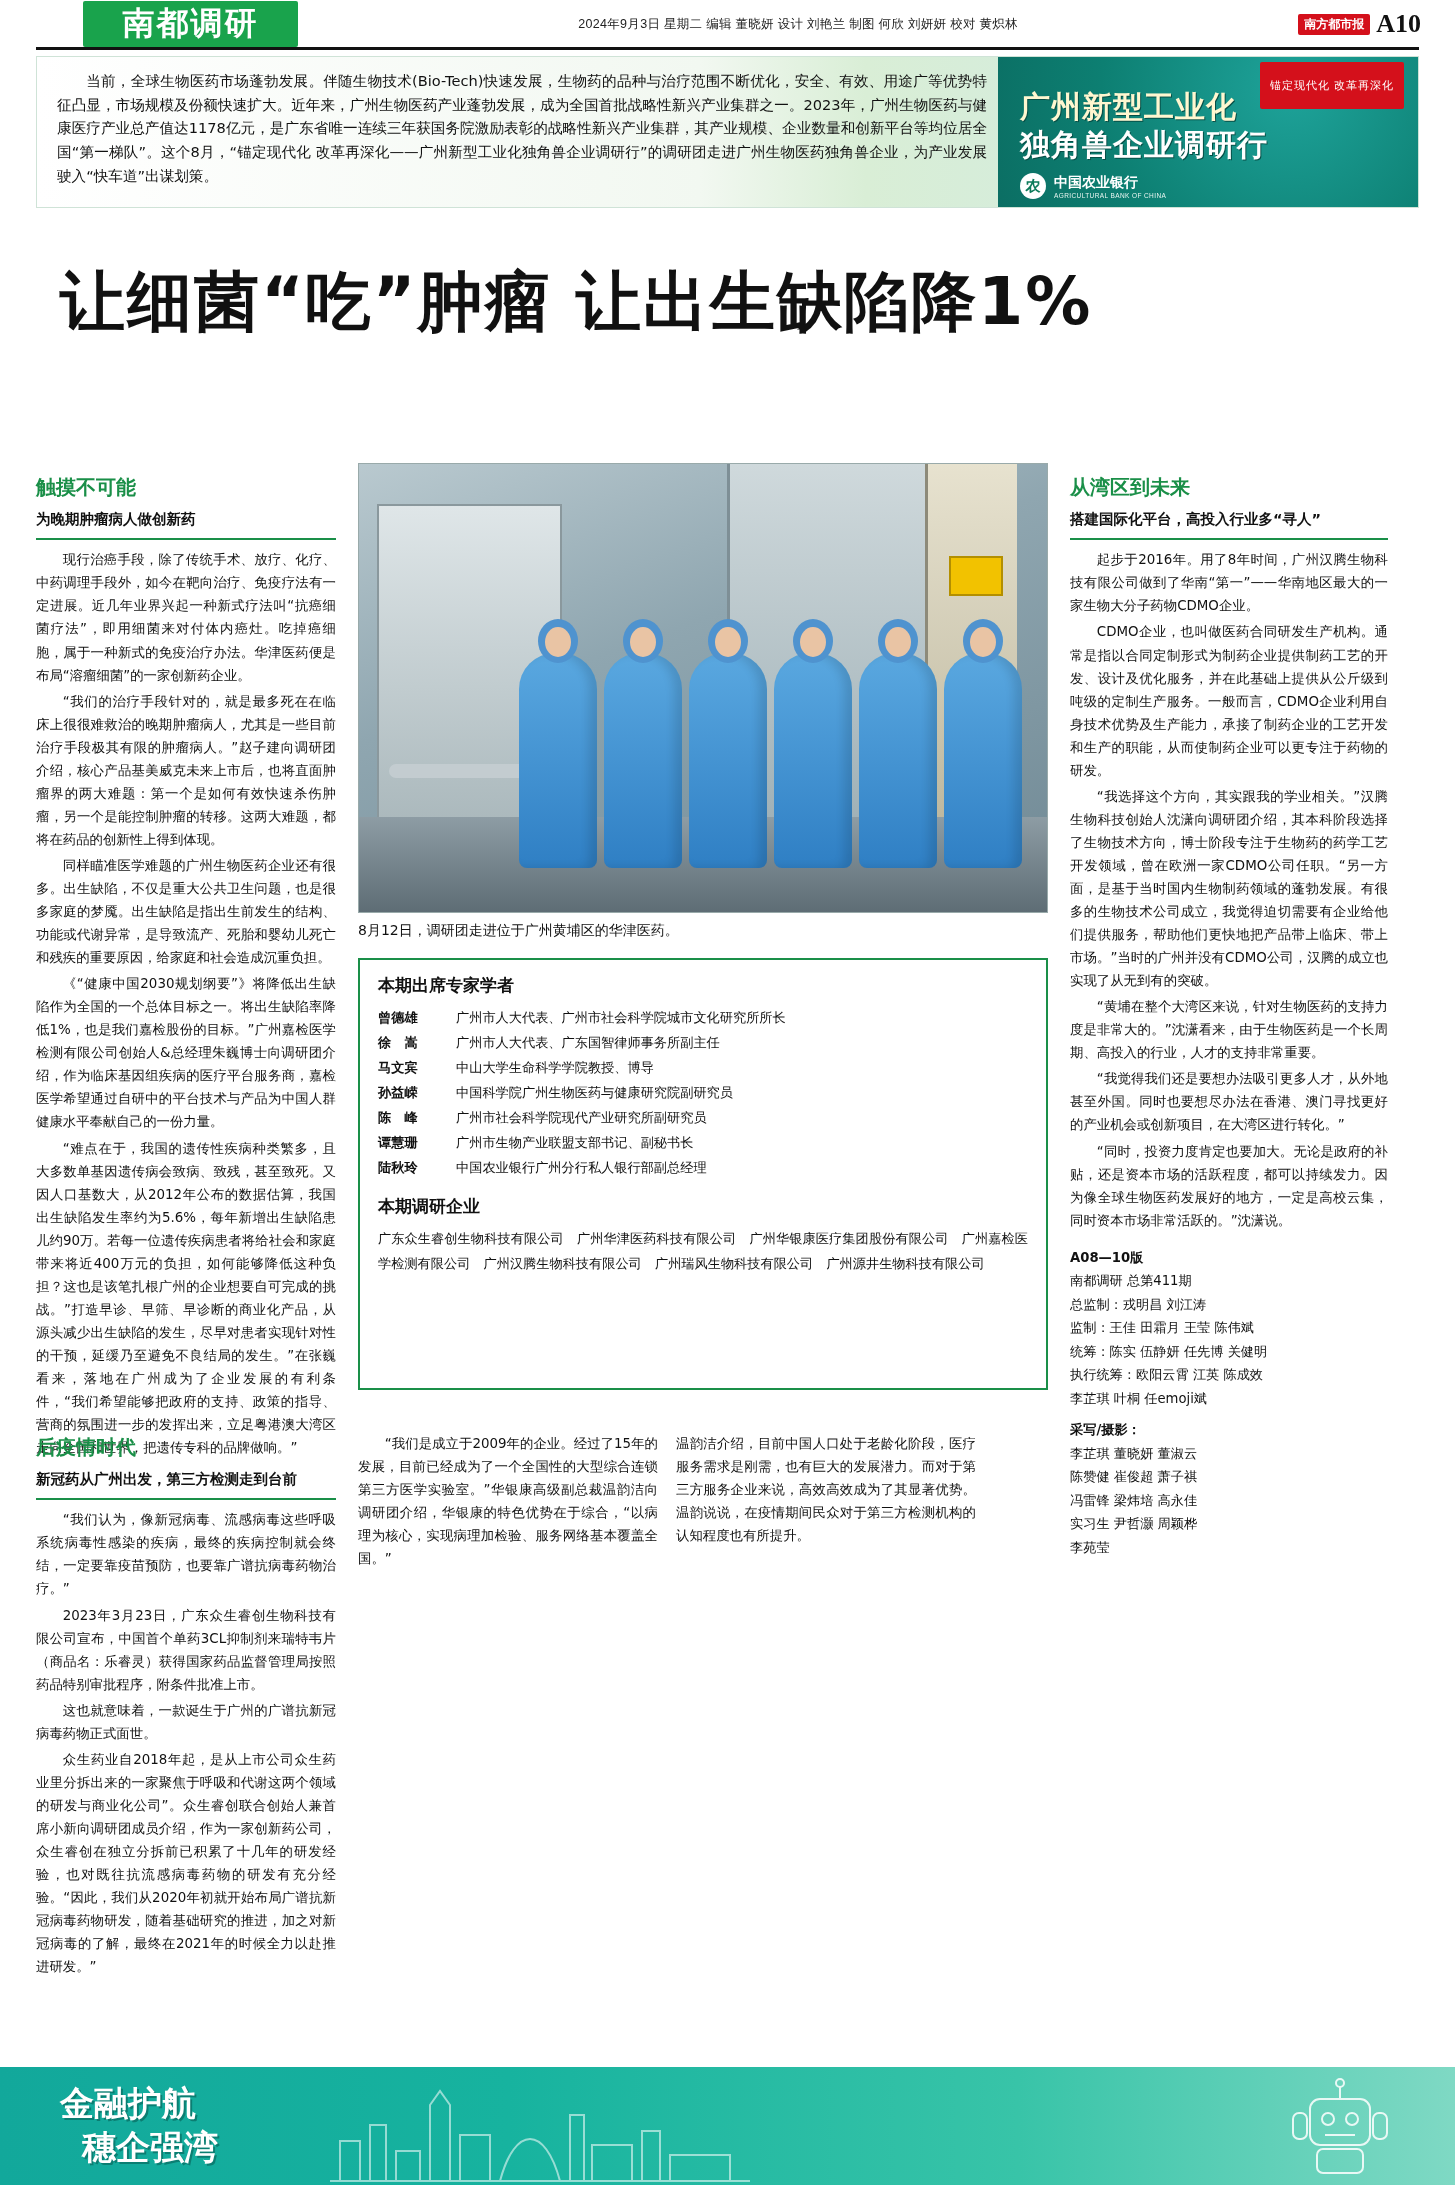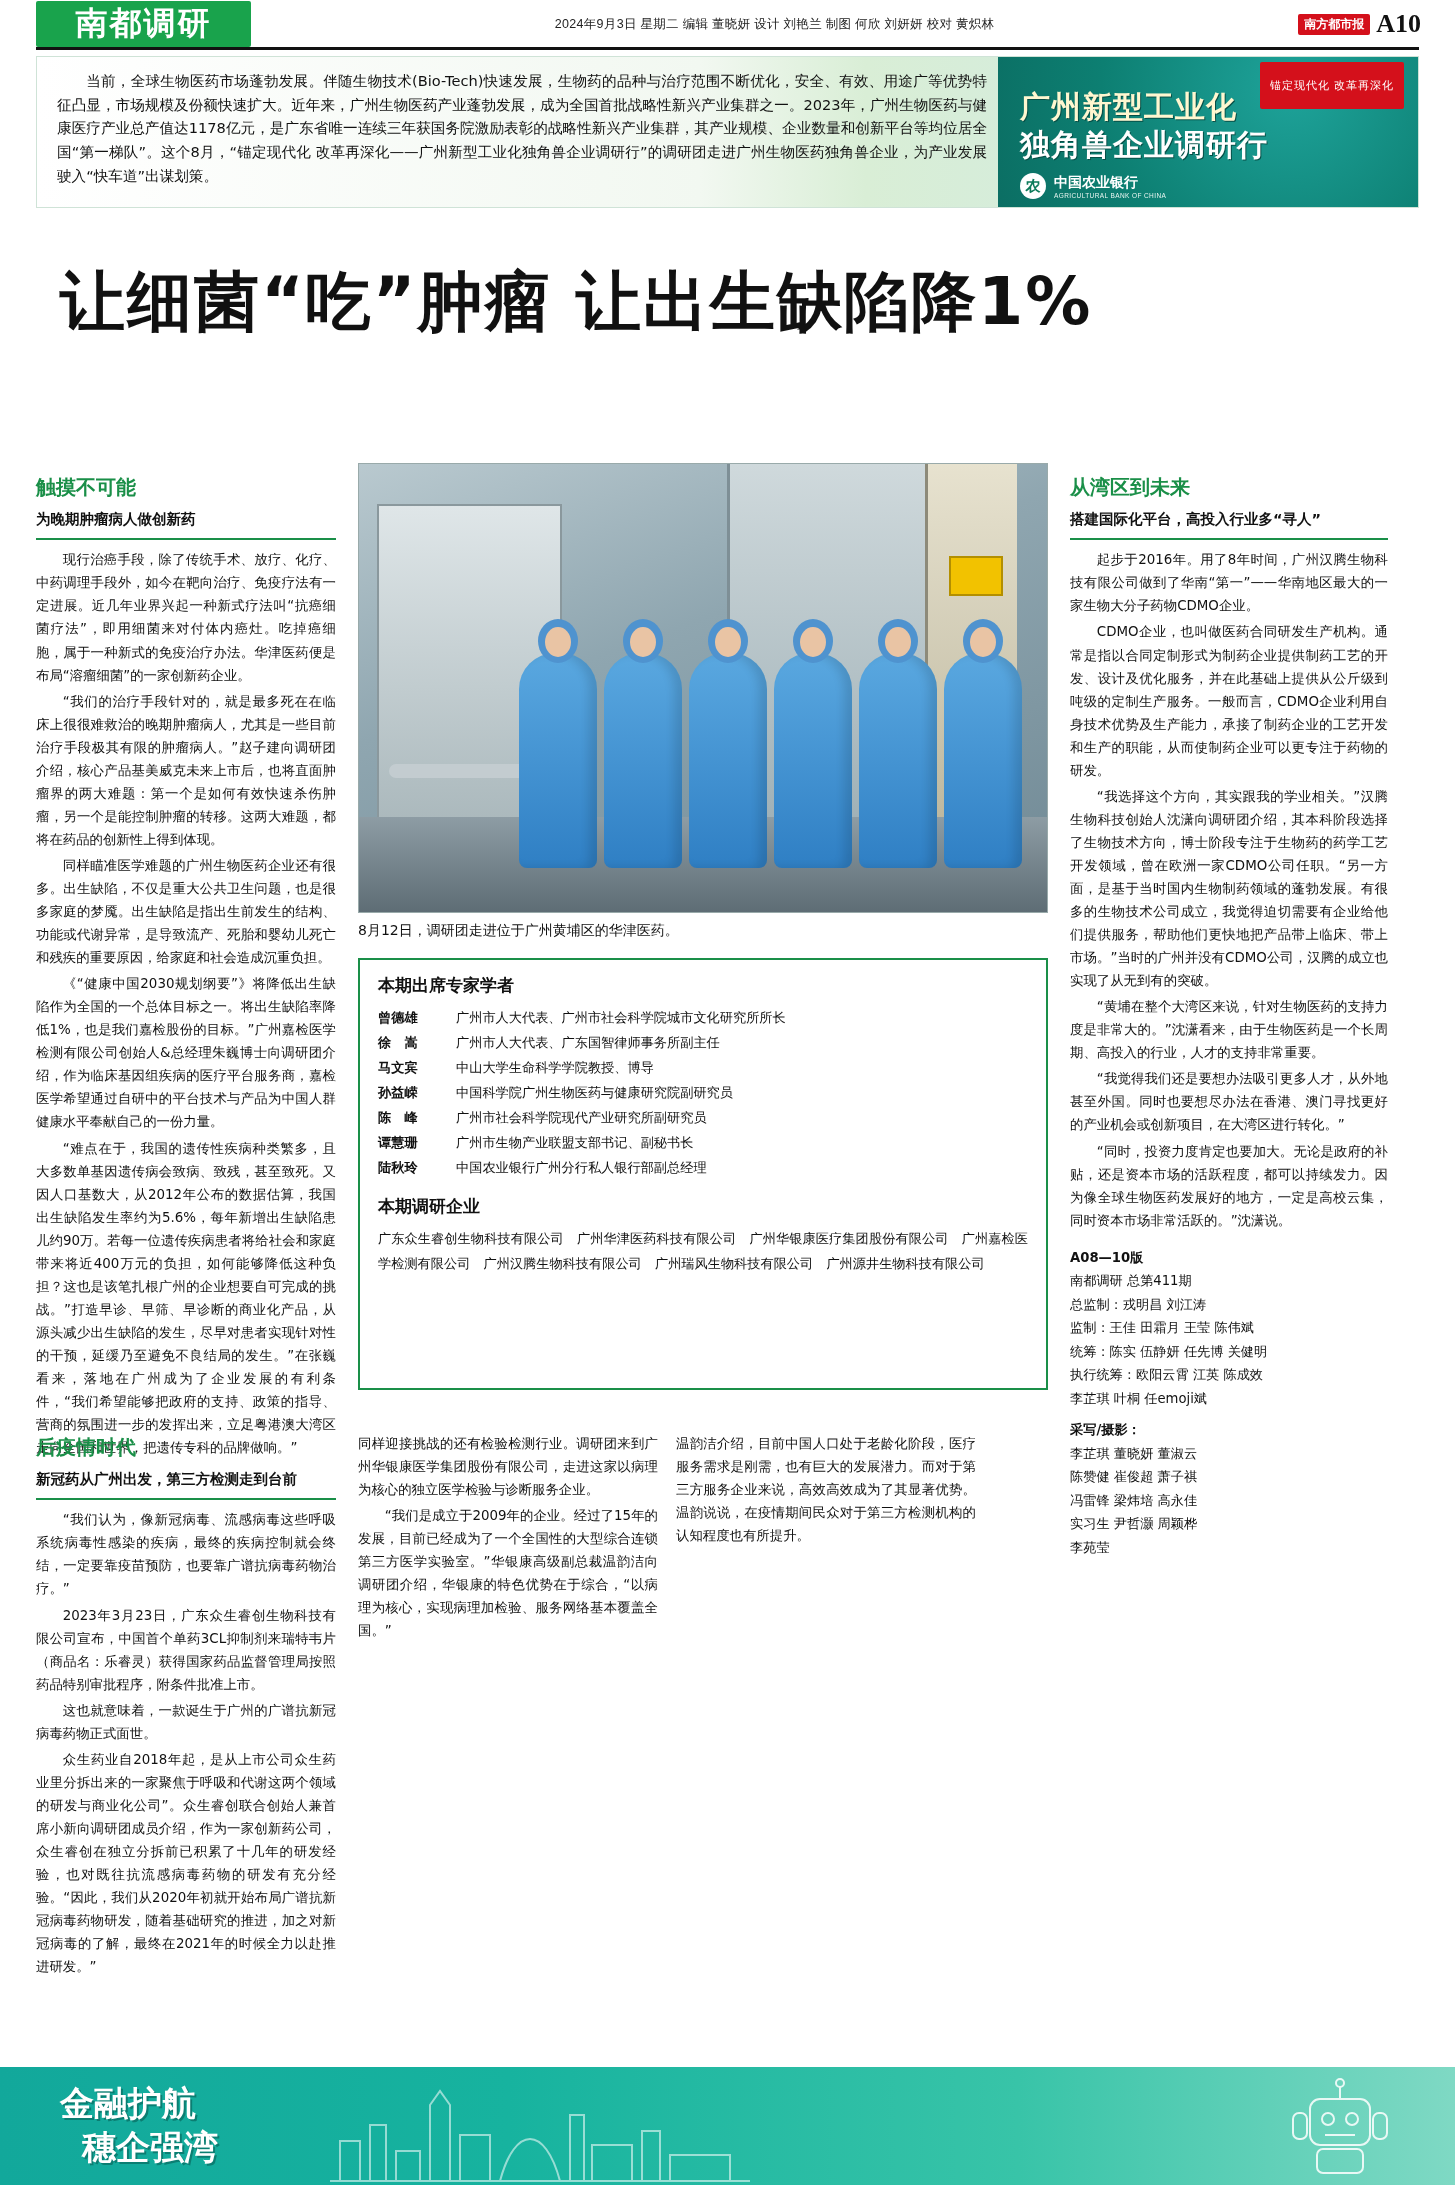--- a/index.html
+++ b/index.html
@@ -11,21 +11,21 @@
     overflow: hidden;
   }
   .page {
     position: absolute; inset: 0;
     background: #fff;
   }
   
   .masthead {
     position: absolute; left: 0; top: 0; width: 1455px; height: 48px;
     background: #fff;
-    display: flex; align-items: center;
+    display: flex; align-items: center; padding-left: 47px;
   }
   .logo-box {
     margin-left: 36px; width: 215px; height: 46px;
     background: #19a34c;
     color: #fff; font-weight: bold; font-size: 32px;
     display: flex; align-items: center; justify-content: center;
     letter-spacing: 2px;
     border-radius: 2px;
     font-family: "DejaVu Sans", sans-serif;
   }
@@ -298,21 +298,20 @@
     <div class="sec-title" style="margin-top:10px">后疫情时代</div>
     <div class="sec-sub">新冠药从广州出发，第三方检测走到台前</div>
     <div class="sec-rule"></div>
     <p>“我们认为，像新冠病毒、流感病毒这些呼吸系统病毒性感染的疾病，最终的疾病控制就会终结，一定要靠疫苗预防，也要靠广谱抗病毒药物治疗。”</p>
     <p>2023年3月23日，广东众生睿创生物科技有限公司宣布，中国首个单药3CL抑制剂来瑞特韦片（商品名：乐睿灵）获得国家药品监督管理局按照药品特别审批程序，附条件批准上市。</p>
     <p>这也就意味着，一款诞生于广州的广谱抗新冠病毒药物正式面世。</p>
     <p>众生药业自2018年起，是从上市公司众生药业里分拆出来的一家聚焦于呼吸和代谢这两个领域的研发与商业化公司”。众生睿创联合创始人兼首席小新向调研团成员介绍，作为一家创新药公司，众生睿创在独立分拆前已积累了十几年的研发经验，也对既往抗流感病毒药物的研发有充分经验。“因此，我们从2020年初就开始布局广谱抗新冠病毒药物研发，随着基础研究的推进，加之对新冠病毒的了解，最终在2021年的时候全力以赴推进研发。”</p>
   </div>
 
   <div class="col" id="col2">
-    <p style="text-indent:0">同样迎接挑战的还有检验检测行业。调研团来到广州华银康医学集团股份有限公司，走进这家以病理为核心的独立医学检验与诊断服务企业。</p>
     <p>“我们是成立于2009年的企业。经过了15年的发展，目前已经成为了一个全国性的大型综合连锁第三方医学实验室。”华银康高级副总裁温韵洁向调研团介绍，华银康的特色优势在于综合，“以病理为核心，实现病理加检验、服务网络基本覆盖全国。”</p>
   </div>
 
   <div class="col" id="col3">
     <p style="text-indent:0">温韵洁介绍，目前中国人口处于老龄化阶段，医疗服务需求是刚需，也有巨大的发展潜力。而对于第三方服务企业来说，高效高效成为了其显著优势。温韵说说，在疫情期间民众对于第三方检测机构的认知程度也有所提升。</p>
   </div>
 
   <div class="col" id="col4">
     <div class="sec-title">从湾区到未来</div>
     <div class="sec-sub">搭建国际化平台，高投入行业多“寻人”</div>

